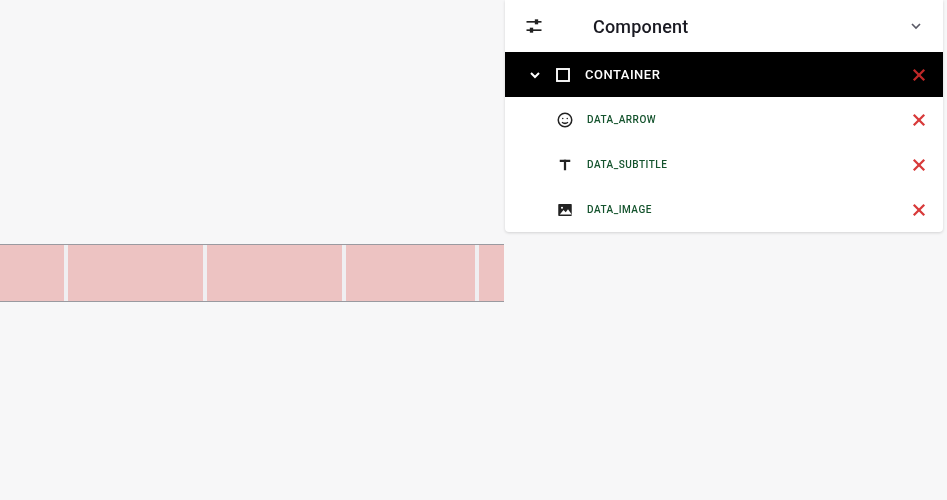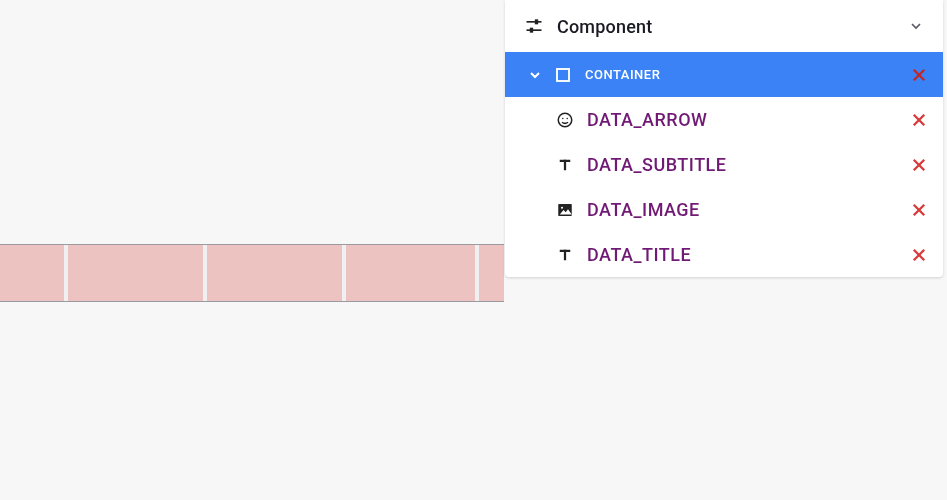--- a/index.html
+++ b/index.html
@@ -49,20 +49,21 @@
     box-shadow: 0 1px 3px rgba(0,0,0,0.15);
   }
 
   .section-header {
     display: flex;
     align-items: center;
     height: 52px;
     padding: 0 18px 0 18px;
     border-top: 1px solid #e8e8ec;
     cursor: pointer;
+    gap: 36px;
   }
   .section-header:first-child { border-top: none; }
   .section-icon {
     width: 22px; height: 22px;
     display: inline-flex;
     align-items: center;
     justify-content: center;
     margin-right: 12px;
     color: #222;
   }
@@ -85,21 +86,21 @@
   .tree-row {
     display: flex;
     align-items: center;
     height: 45px;
     padding-right: 14px;
     font-size: 13px;
     letter-spacing: 0.5px;
     cursor: pointer;
   }
   .tree-row.selected {
-    background: #3b82f6;
+    background: #000000;
     color: #ffffff;
   }
   .tree-row .spacer { width: 18px; }
   .tree-row .expand {
     width: 20px; height: 20px;
     display: inline-flex;
     align-items: center;
     justify-content: center;
     margin-left: 2px;
     margin-right: 8px;
@@ -109,22 +110,22 @@
     display: inline-flex;
     align-items: center;
     justify-content: center;
     margin-right: 12px;
   }
   .tree-row.child .node-icon { margin-left: 32px; }
   .tree-row .node-label {
     font-weight: 500;
   }
   .tree-row.child .node-label {
-    color: #701a75;
-    font-size: 18px;
+    color: #14532d;
+    font-size: 10px;
   }
   .tree-row .delete {
     margin-left: auto;
     width: 20px; height: 20px;
     display: inline-flex;
     align-items: center;
     justify-content: center;
     color: #d83a3a;
   }
   .tree-row.selected .delete { color: #c02828; }
@@ -234,31 +235,15 @@
       </span>
       <span class="node-label">DATA_IMAGE</span>
       <span class="delete">
         <svg width="18" height="18" viewBox="0 0 24 24" fill="none" stroke="currentColor" stroke-width="3">
           <line x1="5" y1="5" x2="19" y2="19"></line>
           <line x1="19" y1="5" x2="5" y2="19"></line>
         </svg>
       </span>
     </div>
 
-    <div class="tree-row child">
-      <span class="spacer"></span>
-      <span class="node-icon">
-        <svg width="18" height="18" viewBox="0 0 24 24" fill="#222">
-          <rect x="5" y="5" width="14" height="3"></rect>
-          <rect x="10.5" y="5" width="3" height="14"></rect>
-        </svg>
-      </span>
-      <span class="node-label">DATA_TITLE</span>
-      <span class="delete">
-        <svg width="18" height="18" viewBox="0 0 24 24" fill="none" stroke="currentColor" stroke-width="3">
-          <line x1="5" y1="5" x2="19" y2="19"></line>
-          <line x1="19" y1="5" x2="5" y2="19"></line>
-        </svg>
-      </span>
-    </div>
 
   </div>
 </div>
 
 </body></html>

